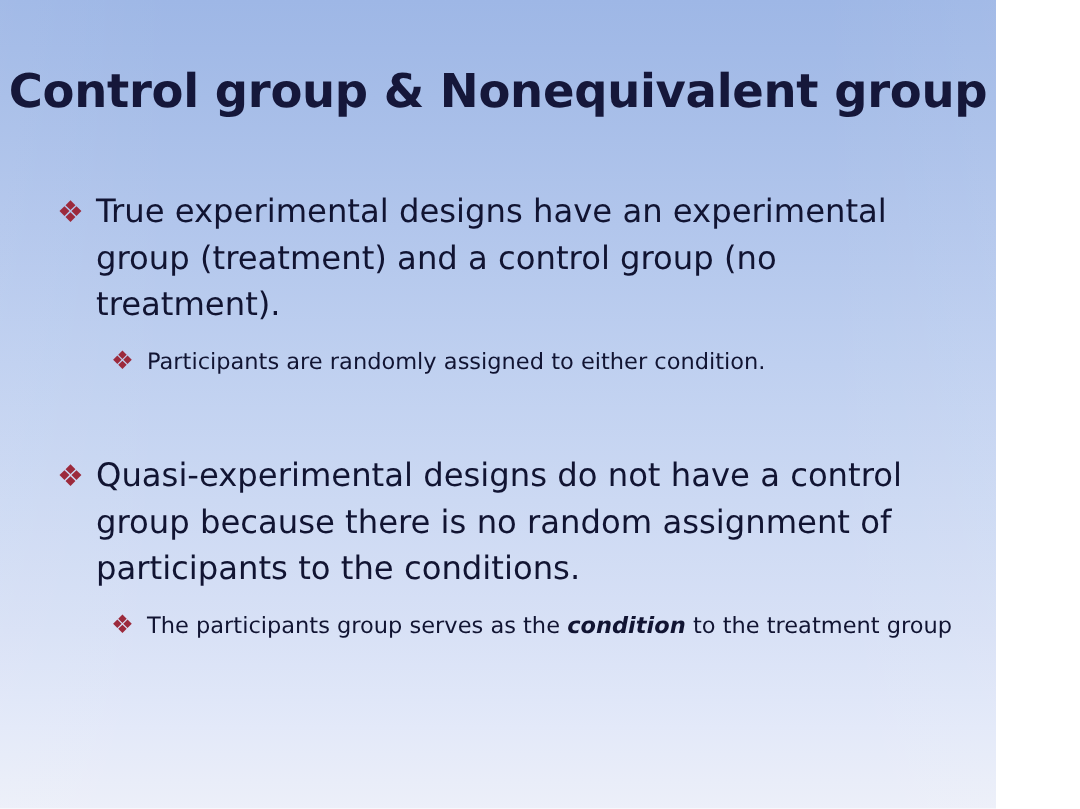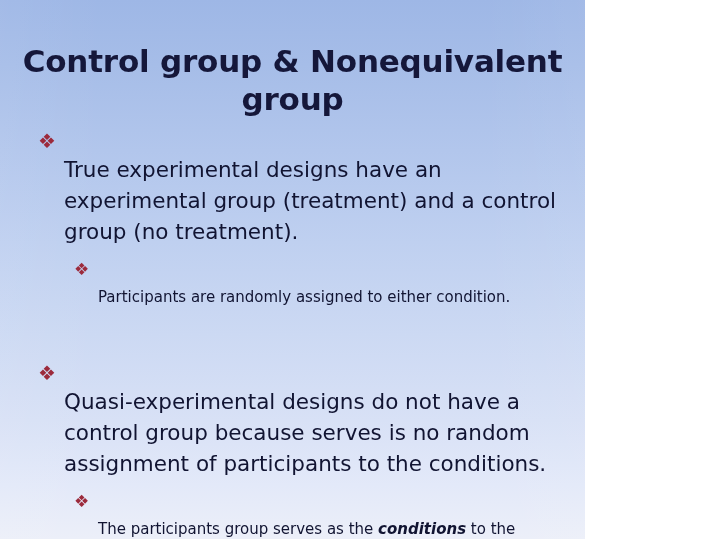--- a/index.html
+++ b/index.html
@@ -8,21 +8,21 @@
   }
   body {
     width: 720px;
     height: 539px;
     overflow: hidden;
     font-family: "DejaVu Sans", sans-serif;
   }
 
   #slide {
     position: relative;
-    width: 585px;
+    width: 664px;
     height: 539px;
     box-sizing: border-box;
     background: linear-gradient(to bottom,
         #9eb7e6 0%,
         #a6bde8 12%,
         #b2c6ec 28%,
         #bfd0f0 45%,
         #ccd9f3 62%,
         #d8e1f6 78%,
         #e3e9f9 90%,
@@ -103,21 +103,20 @@
     width: 24px;
     font-size: 17px;
     padding-top: 6px;
   }
 
   .bullet-text {
     flex: 1 1 auto;
     color: #111432;
     font-family: "DejaVu Sans", sans-serif;
     font-weight: normal;
-    margin-top: 28px;
   }
   .level1 .bullet-text {
     font-size: 21.5px;
     line-height: 31px;
   }
   .level2 .bullet-text {
     font-size: 15px;
     line-height: 29px;
   }
 
@@ -148,25 +147,25 @@
       </div>
 
     </div>
 
     <div class="group-gap"></div>
 
     <div class="bullet-group">
 
       <div class="bullet-row level1">
         <span class="bullet-mark">❖</span>
-        <span class="bullet-text">Quasi-experimental designs do not have a control group because serves is no random assignment of participants to the conditions.</span>
+        <span class="bullet-text">Quasi-experimental designs do not have a control group because there is no random assignment of participants to the conditions.</span>
       </div>
 
       <div class="bullet-row level2">
         <span class="bullet-mark">❖</span>
-        <span class="bullet-text"><span>The participants group serves as the </span><span class="emph">conditions</span><span> to the treatment group</span></span>
+        <span class="bullet-text"><span>The participants group serves as the </span><span class="emph">condition</span><span> to the treatment group</span></span>
       </div>
 
     </div>
 
   </div>
 
 </div>
 
 </body></html>

